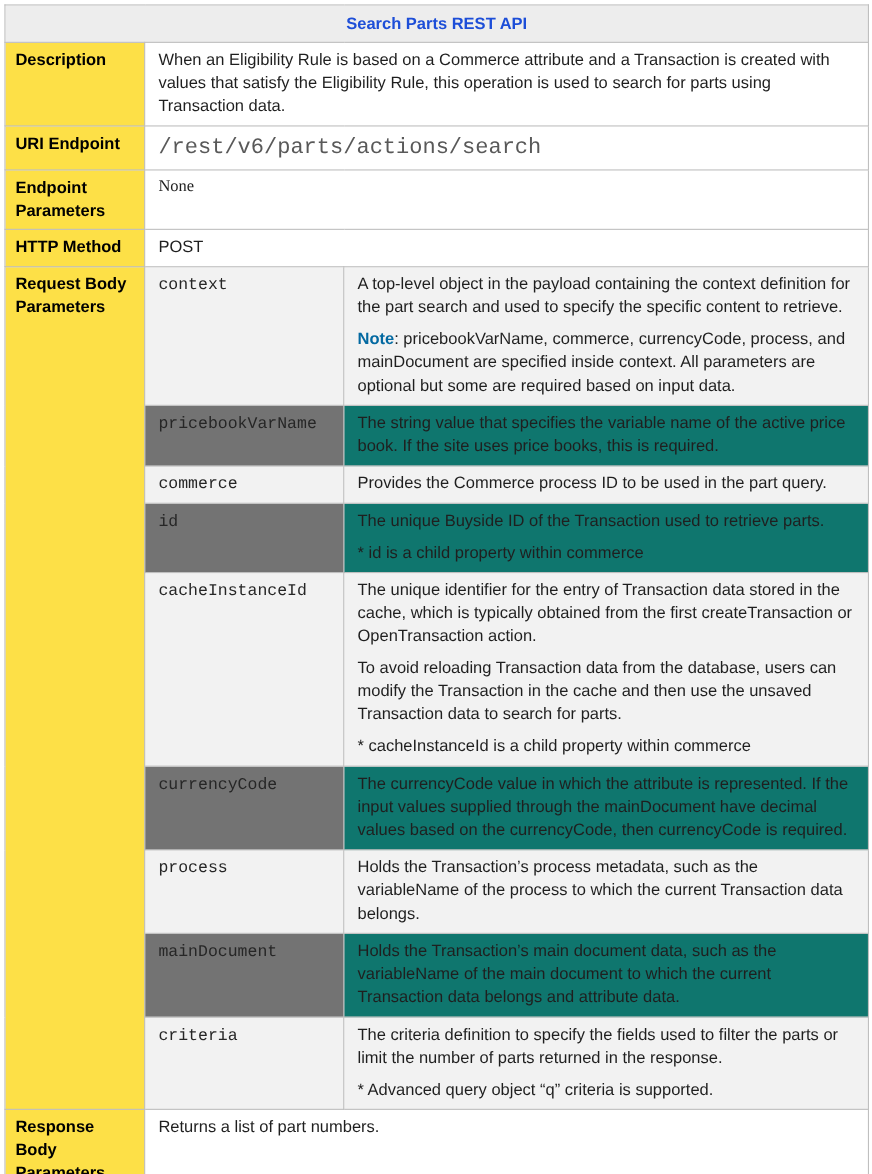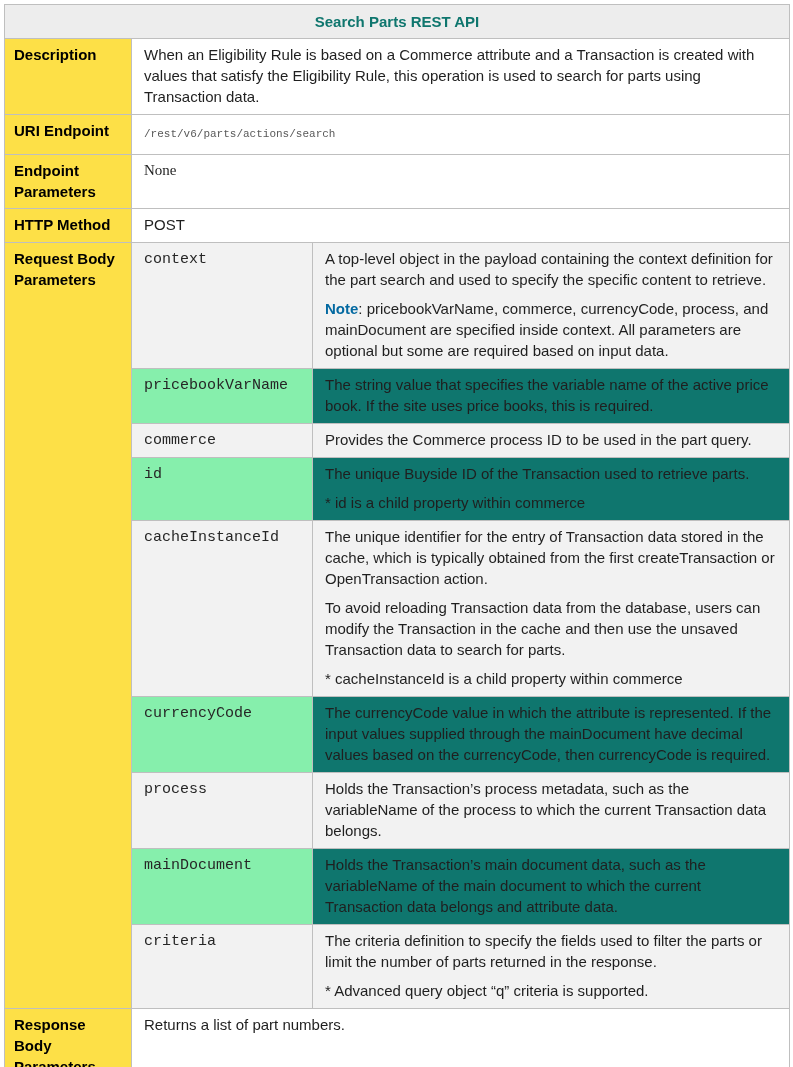--- a/index.html
+++ b/index.html
@@ -27,52 +27,52 @@
   
   col.c-label { width: 127px; }
   col.c-pname { width: 181px; }
   col.c-pdesc { width: 477px; }
 
   
   td.table-title {
     background: #ededed;
     text-align: center;
     font-weight: bold;
-    color: #0f766e;
+    color: #1d4ed8;
     padding: 6px 8px;
   }
 
   
   td.row-label {
     background: #fde047;
     font-weight: bold;
     color: #000;
     padding: 5px 8px 6px 9px;
   }
 
   
   td.value {
     background: #ffffff;
     padding: 5px 12px 7px 12px;
   }
   td.value.mono {
     font-family: "Liberation Mono", "DejaVu Sans Mono", monospace;
-    font-size: 11px;
+    font-size: 20px;
     color: #595959;
     padding-top: 9px;
     padding-bottom: 9px;
   }
 
   
   td.param-name {
     font-family: "Liberation Mono", "DejaVu Sans Mono", monospace;
     font-size: 14px;
     color: #262626;
     padding: 6px 8px 6px 12px;
-    background: #86efac;
+    background: #737373;
   }
   td.param-desc {
     padding: 5px 12px 7px 12px;
     background: #0f766e;
   }
   tr.shaded td.param-name,
   tr.shaded td.param-desc { background: #f2f2f2; }
 
   td p { margin: 0 0 8px 0; }
   td p:last-child { margin-bottom: 0; }

